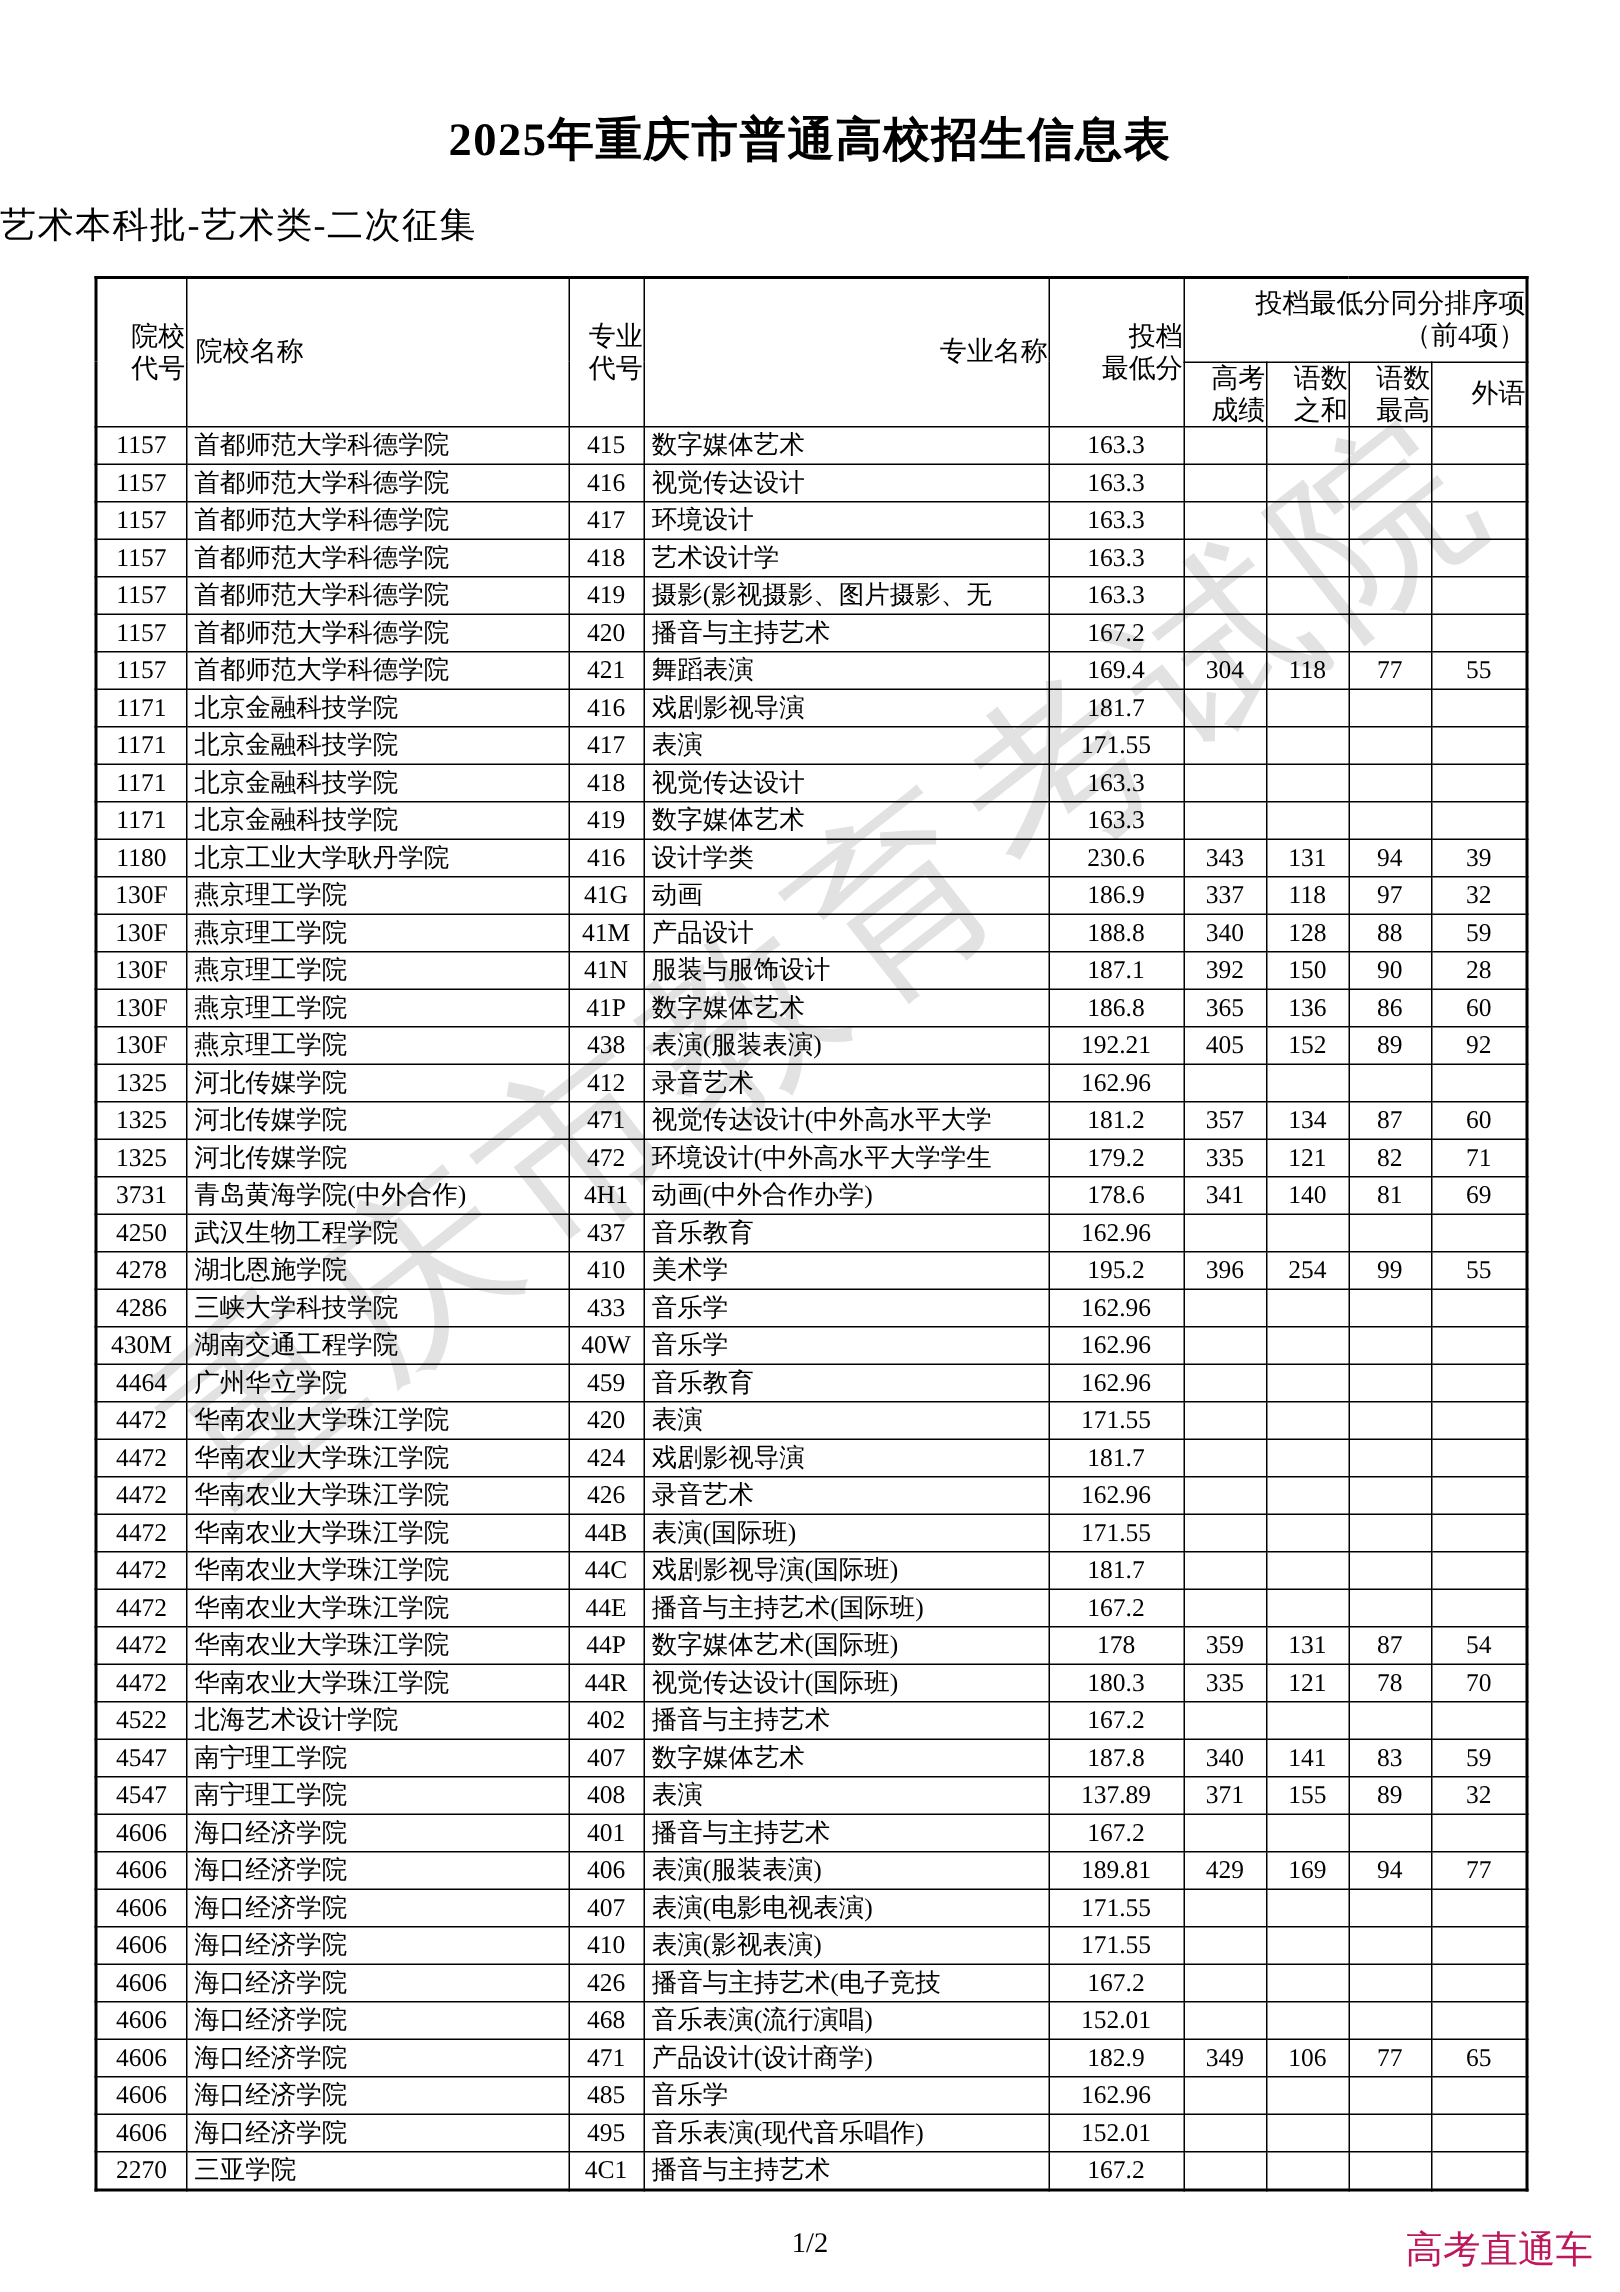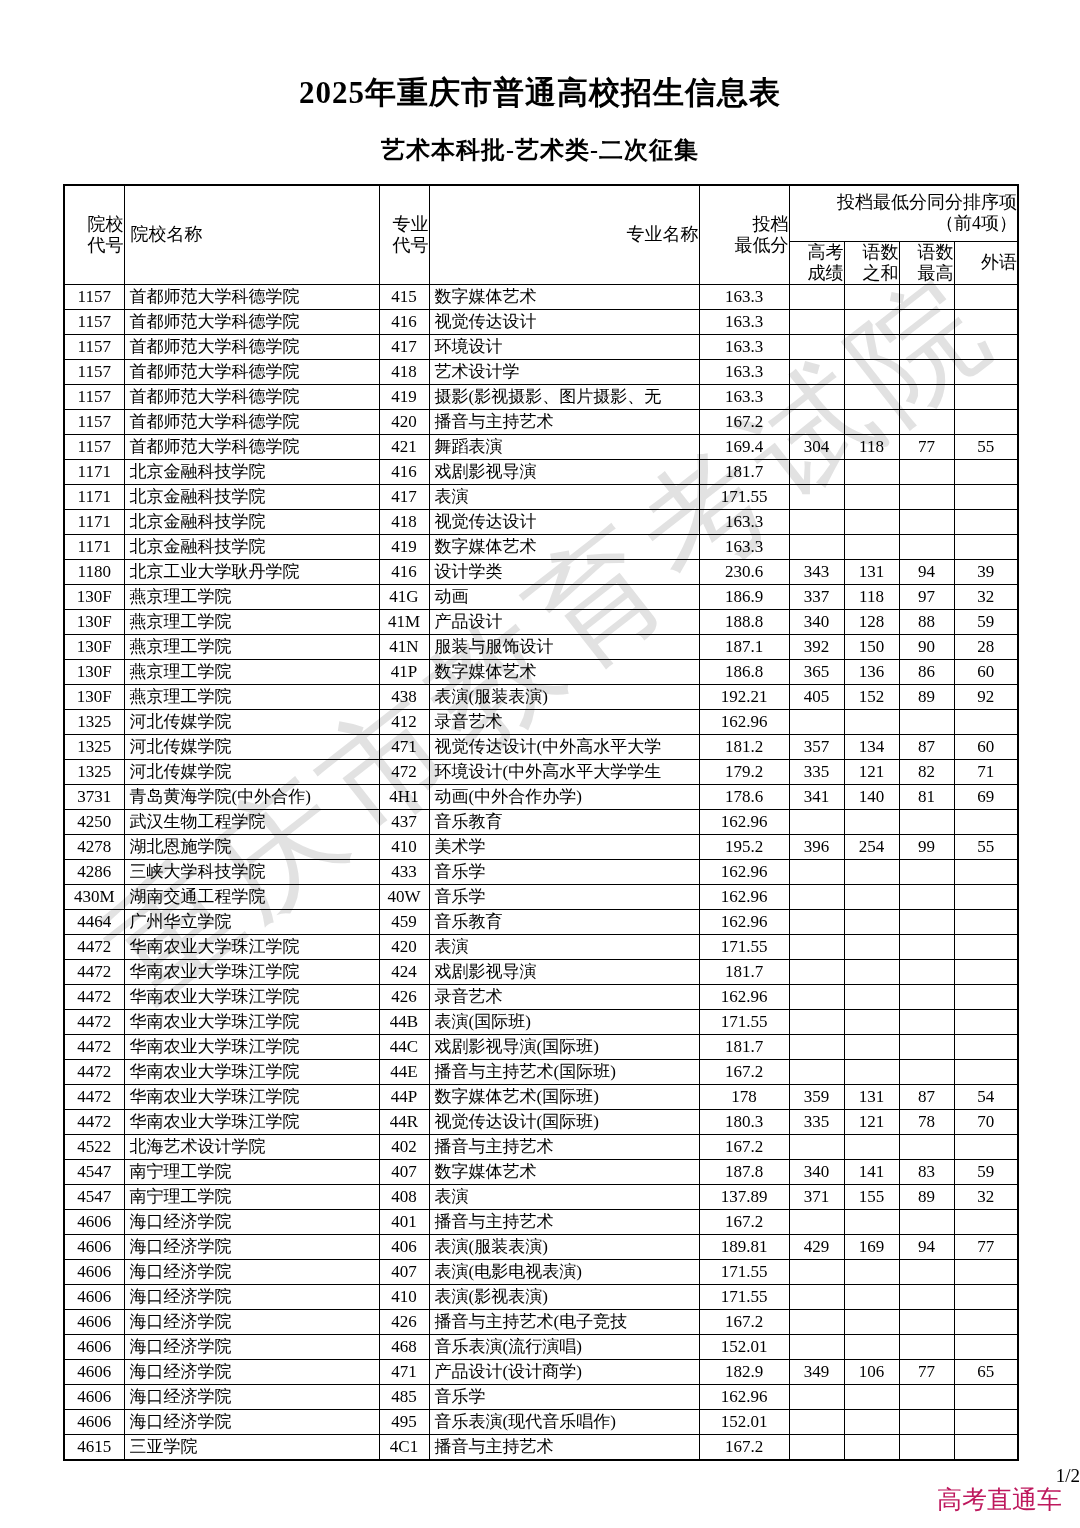--- a/index.html
+++ b/index.html
@@ -19,22 +19,22 @@
     z-index:0; pointer-events:none;
   }
 
   .title {
     position:relative; z-index:1;
     text-align:center; padding-top:72px;
     font-size:31px; font-weight:bold; letter-spacing:1px;
   }
   .subtitle {
     position:relative; z-index:1;
-    text-align:center; margin-top:20px;
-    font-size:24px; font-weight:bold; letter-spacing:1px;
+    margin-top:20px;
+    font-size:24px; font-weight:normal; letter-spacing:1px;
   }
 
   .table-wrap { position:relative; z-index:1; margin:18px auto 0; width:954px; }
   table {
     border-collapse:collapse; table-layout:fixed; width:954px;
     border:2px solid #000;
   }
   th, td {
     border:1px solid #000;
     font-size:17px;
@@ -50,21 +50,21 @@
   tr.h2 th { height:40px; }
   th.th-l { text-align:left; padding-left:6px; }
   tbody td {
     height:24.6px; white-space:nowrap; line-height:24px;
   }
   td.c0, td.c2, td.c4, td.c5, td.c6, td.c7, td.c8 { text-align:center; }
   td.c1, td.c3 { text-align:left; padding-left:5px; }
 
   .pagenum {
     position:relative; z-index:1;
-    text-align:right; margin-top:4px; font-size:19px;
+    text-align:center; margin-top:24px; font-size:19px;
   }
   .brand {
     position:absolute; right:18px; bottom:12px;
     font-size:25px; color:#be185d; z-index:1;
     font-family:"Liberation Sans", sans-serif;
   }
 </style>
 </head>
 <body>
 
@@ -612,21 +612,21 @@
             <td class="c1">海口经济学院</td>
             <td class="c2">495</td>
             <td class="c3">音乐表演(现代音乐唱作)</td>
             <td class="c4">152.01</td>
             <td class="c5"></td>
             <td class="c6"></td>
             <td class="c7"></td>
             <td class="c8"></td>
           </tr>
           <tr>
-            <td class="c0">4615</td>
+            <td class="c0">2270</td>
             <td class="c1">三亚学院</td>
             <td class="c2">4C1</td>
             <td class="c3">播音与主持艺术</td>
             <td class="c4">167.2</td>
             <td class="c5"></td>
             <td class="c6"></td>
             <td class="c7"></td>
             <td class="c8"></td>
           </tr>
         </tbody>

